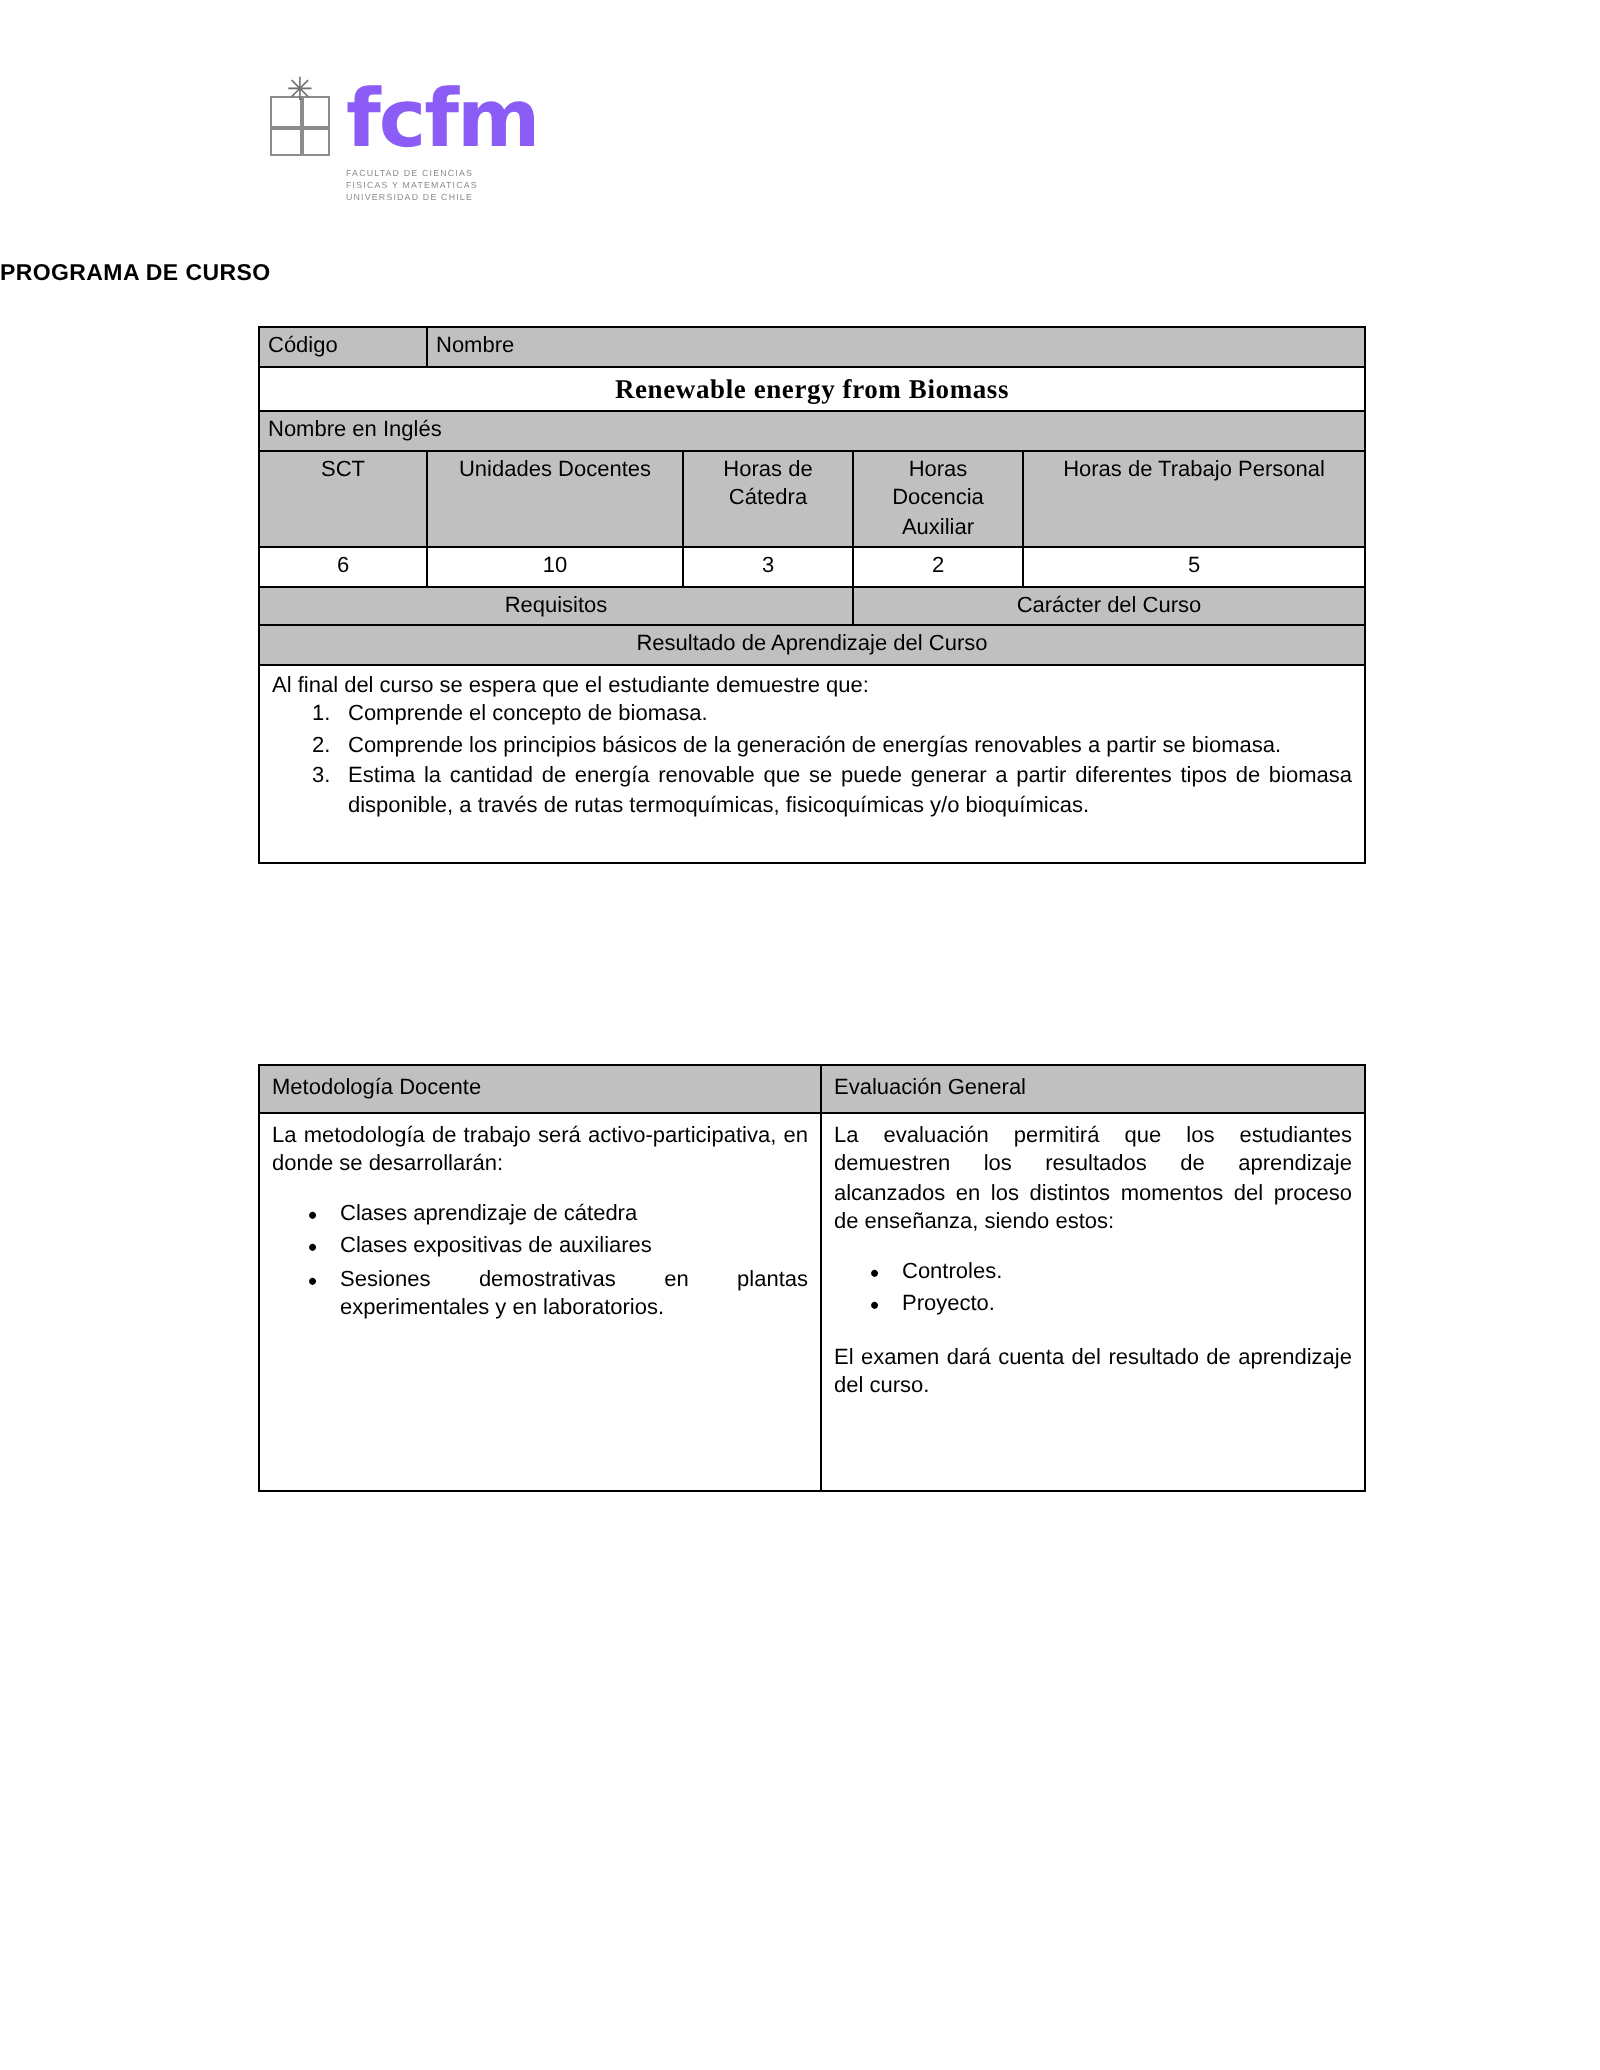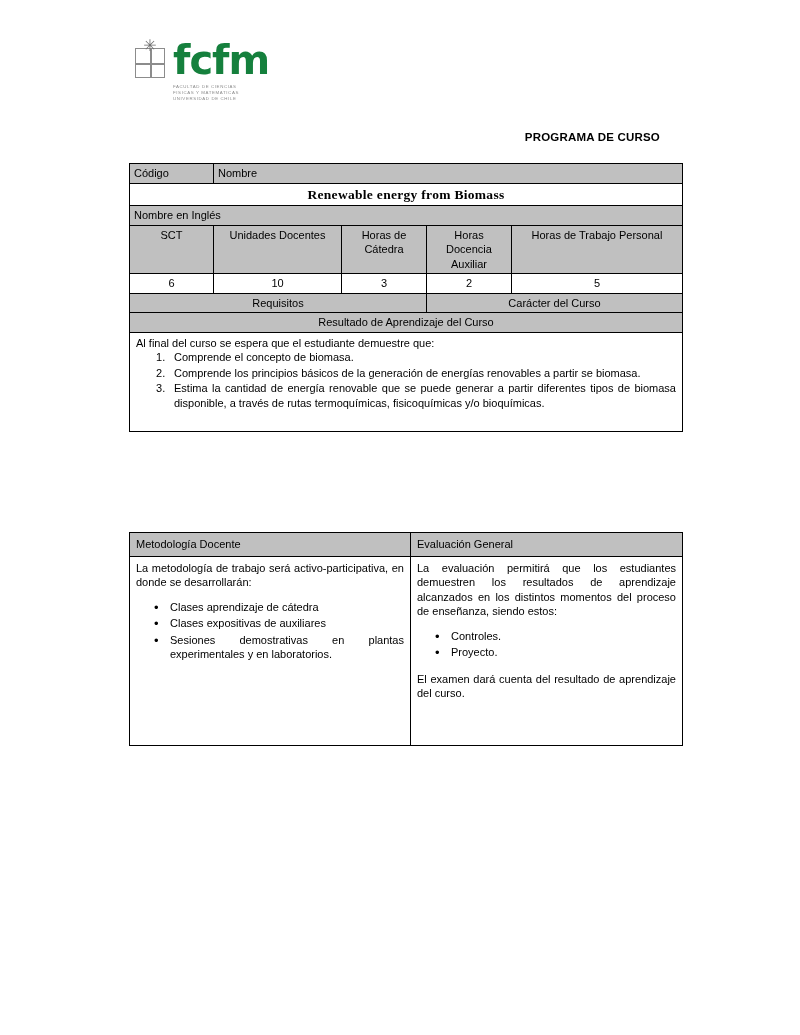--- a/index.html
+++ b/index.html
@@ -75,40 +75,40 @@
     font-size: 16px;
     line-height: 16px;
     text-align: center;
   }
   .logo-word {
     font-family: "DejaVu Sans", sans-serif;
     font-weight: bold;
     font-size: 40px;
     line-height: 40px;
     letter-spacing: -1px;
-    color: #15803d;
+    color: #8b5cf6;
   }
   .logo-sub {
     margin-top: 4px;
     margin-left: 40px;
     font-size: 4.4px;
     line-height: 6px;
     letter-spacing: 0.6px;
     color: #8c8c8c;
     text-transform: uppercase;
     font-family: "Liberation Sans", sans-serif;
   }
 
   
   .doc-title {
     position: absolute;
     left: 0;
     top: 131px;
     width: 660px;
-    text-align: right;
+    text-align: left;
     font-size: 11.5px;
     font-weight: bold;
     letter-spacing: 0.2px;
   }
 
   
   table.doc {
     position: absolute;
     border-collapse: collapse;
     table-layout: fixed;

